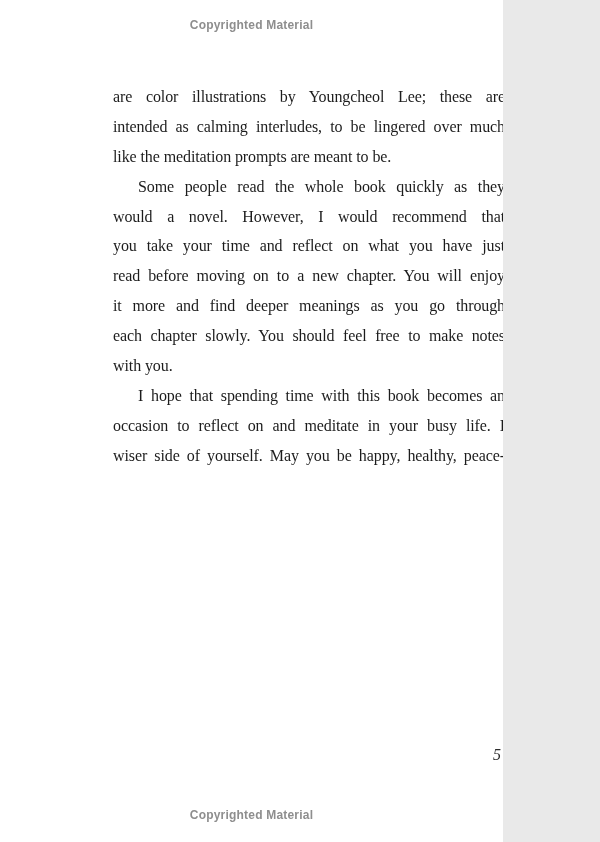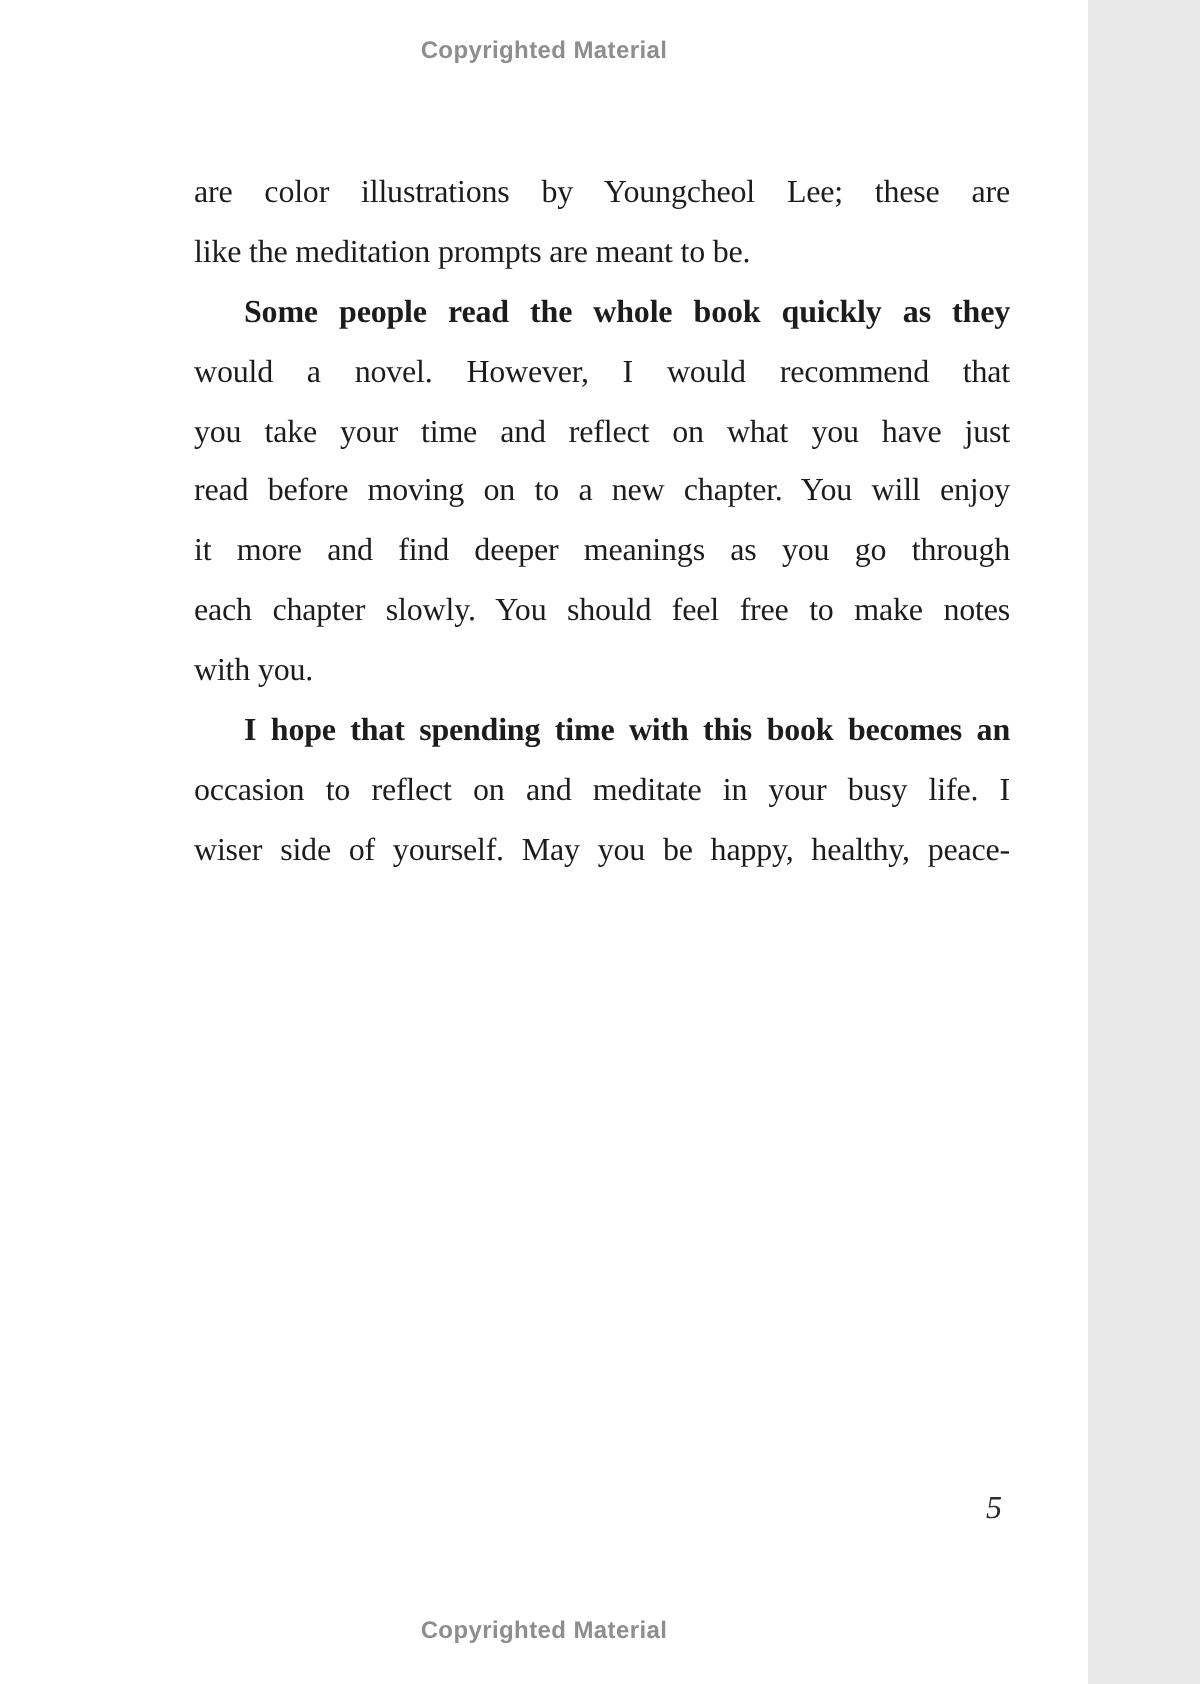--- a/index.html
+++ b/index.html
@@ -9,21 +9,21 @@
     --page-bg:#ffffff;
   }
   html,body{margin:0;padding:0;}
   body{
     width:600px;height:842px;
     background:#e9e9e9;
     font-family:"Liberation Serif", serif;
   }
   .page{
     position:relative;
-    width:544px;height:842px;
+    width:503px;height:842px;
     background:var(--page-bg);
     overflow:hidden;
   }
   .copyright-label{
     position:absolute;left:0;right:0;
     text-align:center;
     font-family:"Liberation Sans", sans-serif;
     font-weight:700;
     font-size:12px;
     letter-spacing:0.2px;
@@ -39,28 +39,28 @@
     font-size:16px;
     letter-spacing:-0.1px;
   }
   .line{
     height:29.9px;
     line-height:29.9px;
     overflow:hidden;
     text-align:justify;
     text-align-last:justify;
     white-space:normal;
+    margin-left:16px;
   }
   .line.last{
     text-align:left;
     text-align-last:left;
   }
   .line.indent{
     text-indent:25px;
-    font-weight:bold;
   }
   .page-number{
     position:absolute;
     top:746px;
     left:97px;
     width:404px;
     text-align:right;
     font-family:"Liberation Serif", serif;
     font-style:italic;
     font-size:16px;
@@ -69,20 +69,21 @@
 </style>
 </head>
 <body>
 
 <div class="page">
 
   <div class="copyright-label copyright-top">Copyrighted Material</div>
 
   <div class="text-block">
       <div class="line">are color illustrations by Youngcheol Lee; these are</div>
+      <div class="line">intended as calming interludes, to be lingered over much</div>
       <div class="line last">like the meditation prompts are meant to be.</div>
       <div class="line indent">Some people read the whole book quickly as they</div>
       <div class="line">would a novel. However, I would recommend that</div>
       <div class="line">you take your time and reflect on what you have just</div>
       <div class="line">read before moving on to a new chapter. You will enjoy</div>
       <div class="line">it more and find deeper meanings as you go through</div>
       <div class="line">each chapter slowly. You should feel free to make notes</div>
       <div class="line last">with you.</div>
       <div class="line indent">I hope that spending time with this book becomes an</div>
       <div class="line">occasion to reflect on and meditate in your busy life. I</div>

